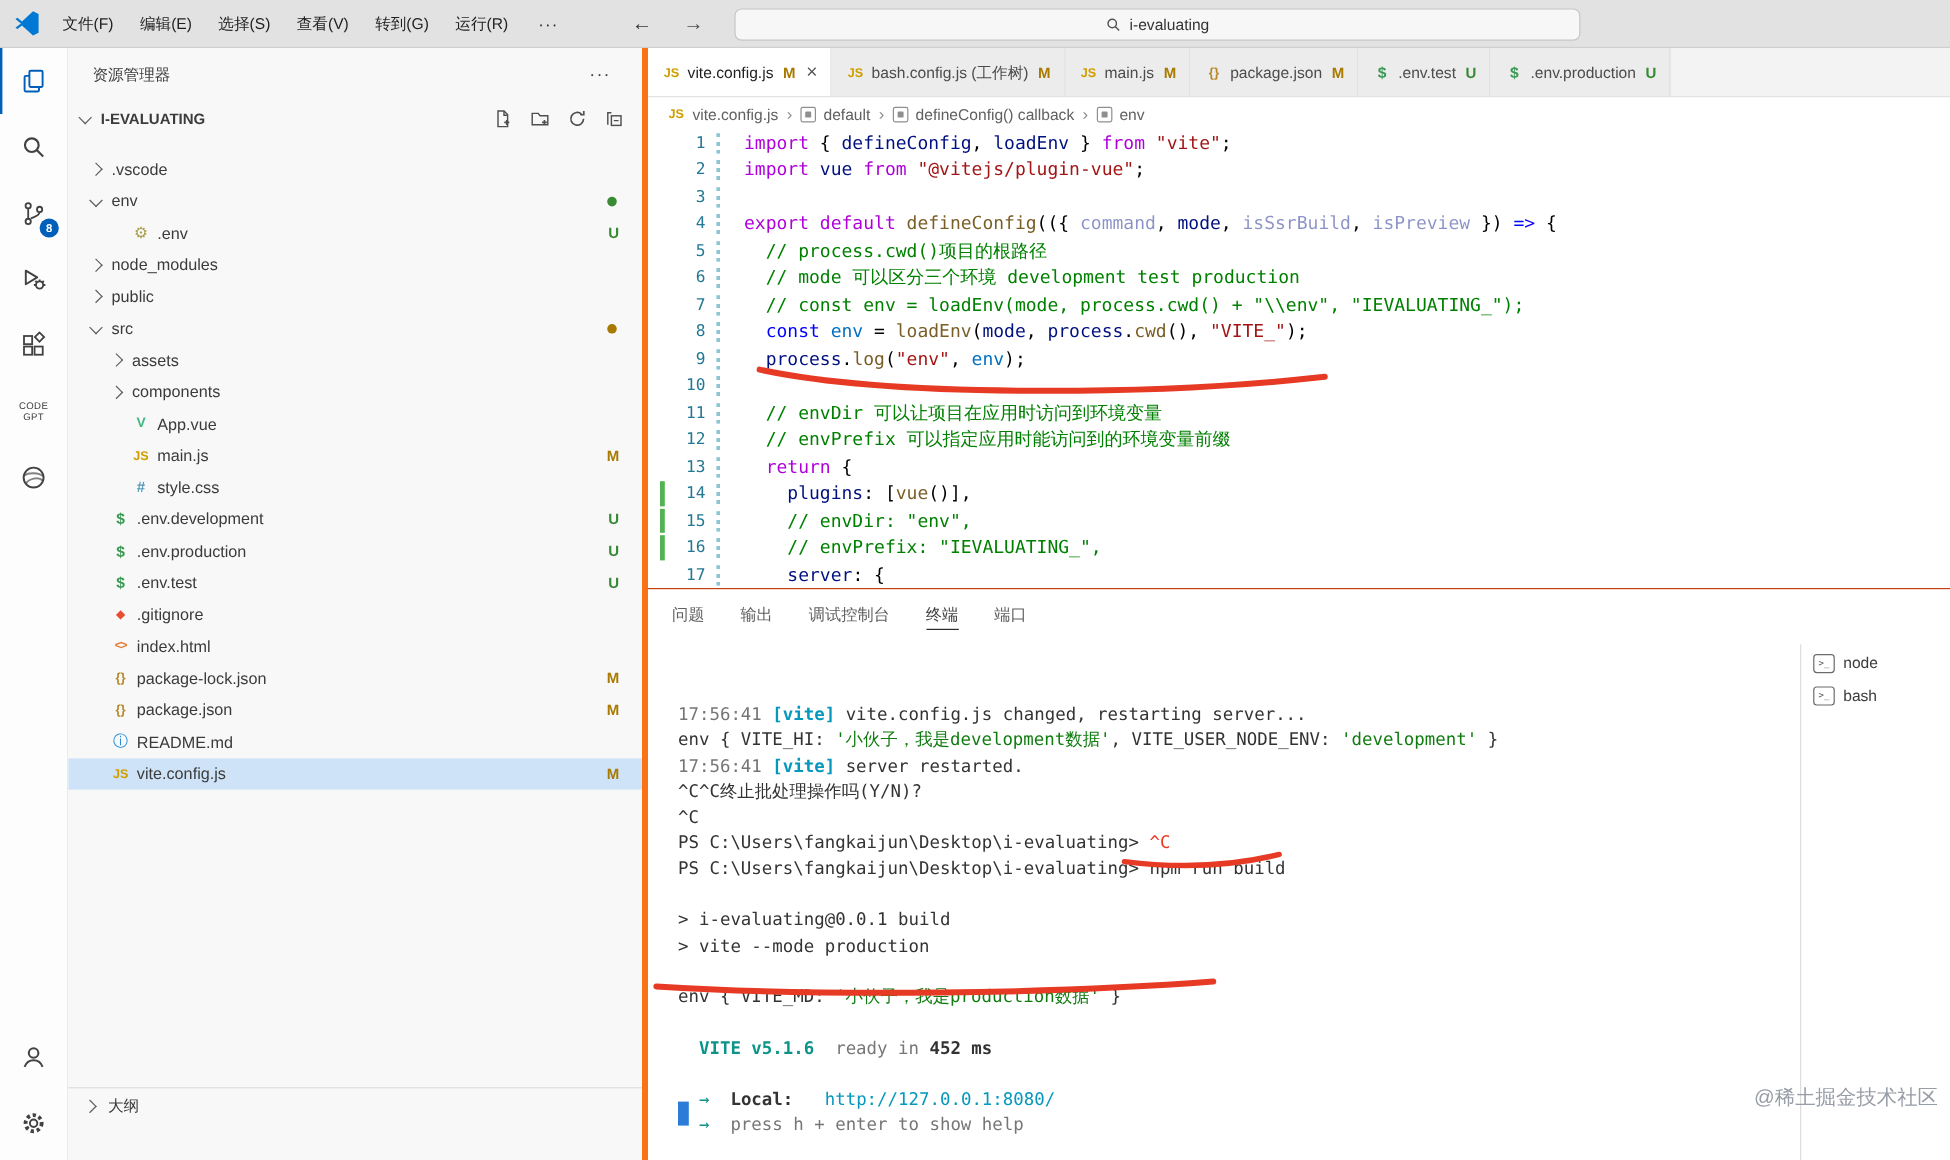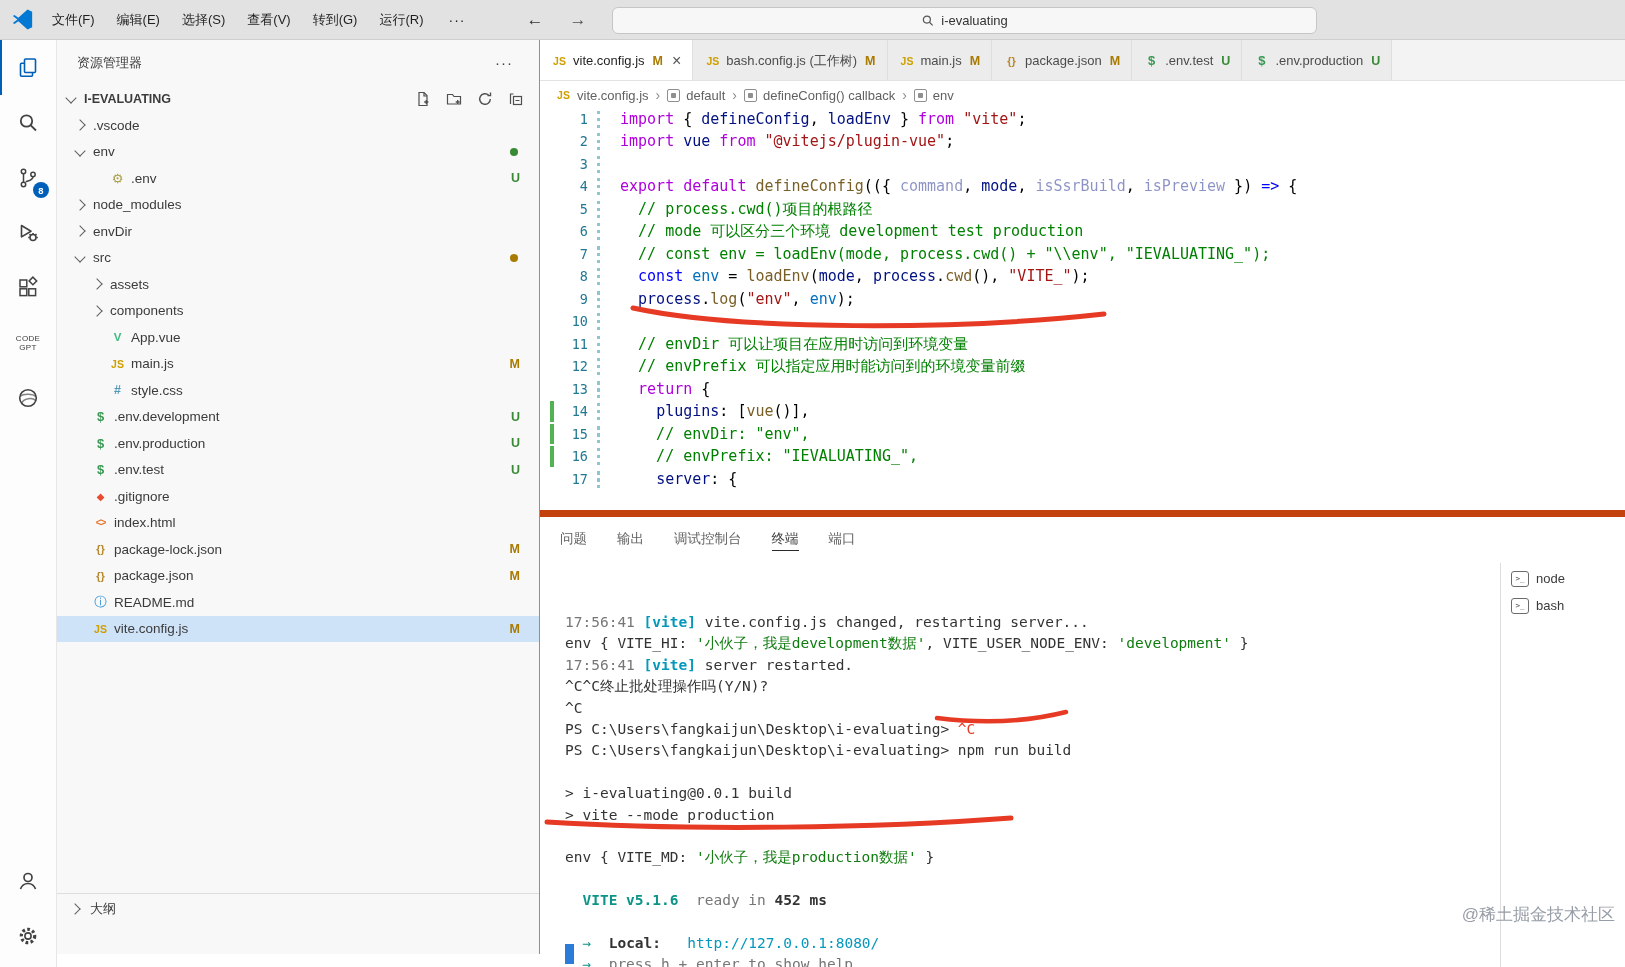--- a/index.html
+++ b/index.html
@@ -25,22 +25,22 @@
   #activitybar{position:absolute;left:0;top:40px;width:57px;bottom:0;background:#fdfdfd;
     border-right:1px solid #e6e6e6;display:flex;flex-direction:column;box-sizing:border-box;}
   .ab-item{height:55px;display:flex;align-items:center;justify-content:center;position:relative;color:#424242;}
   .ab-item.active{color:#005fb8;box-shadow:inset 2px 0 0 #005fb8;}
   .ab-ic svg{width:24px;height:24px;display:block;}
   .ab-badge{position:absolute;right:7px;bottom:7px;background:#005fb8;color:#fff;font-size:9.5px;
     width:16px;height:16px;border-radius:50%;display:flex;align-items:center;justify-content:center;font-weight:600;}
   .codegpt-label{width:38px;font-size:8px;font-weight:400;line-height:9px;text-align:center;color:#3b3b3b;letter-spacing:.3px;}
   #ab-bottom{margin-top:auto;margin-bottom:4px;}
   
-  #sidebar{position:absolute;left:57px;top:40px;width:483px;bottom:13px;background:#f8f8f8;
-    border-right:1px solid #f97316;box-sizing:border-box;}
+  #sidebar{position:absolute;left:57px;top:40px;width:483px;bottom:0;background:#f8f8f8;
+    border-right:5px solid #f97316;box-sizing:border-box;}
   #sb-title-row{height:45px;display:flex;align-items:center;padding-left:20px;font-size:13px;color:#3b3b3b;position:relative;}
   #sb-title-more{position:absolute;right:26px;font-size:15px;color:#444;letter-spacing:1px;}
   #sb-root-row{height:27px;display:flex;align-items:center;padding-left:10px;font-weight:700;font-size:12.5px;color:#3b3b3b;position:relative;}
   #sb-root-actions{position:absolute;right:12px;display:flex;gap:9px;}
   .sb-action{width:22px;height:22px;display:flex;align-items:center;justify-content:center;color:#4f4f4f;border-radius:4px;}
   .sb-action svg{width:16px;height:16px;}
   #tree{position:absolute;left:0;right:0;top:72px;}
   .trow{height:26.5px;display:flex;align-items:center;position:relative;font-size:13.5px;color:#3b3b3b;box-sizing:border-box;cursor:default;}
   .trow.selected{background:#cfe3f8;}
   .chev{width:7px;height:7px;display:inline-block;flex:none;margin-right:9px;
@@ -84,21 +84,21 @@
   #code{position:absolute;left:0;right:0;top:68px;height:382px;overflow:hidden;
     font-family:"DejaVu Sans Mono","Liberation Mono",monospace;font-size:15px;}
   .cline{height:22.47px;line-height:22.47px;position:relative;padding-left:80px;white-space:pre;}
   .cline::before{content:"";position:absolute;left:57px;top:3px;height:17px;width:3px;
     background:repeating-linear-gradient(180deg,rgba(27,140,170,.5) 0 3.5px,transparent 3.5px 7px);}
   .cline.added::after{content:"";position:absolute;left:10px;top:1px;bottom:1px;width:4px;background:#53b353;}
   .lnum{position:absolute;left:0;width:48px;text-align:right;color:#237893;font-size:13.5px;}
   .c-k{color:#AF00DB;} .c-s{color:#0000FF;} .c-v{color:#001080;} .c-vd{color:#001080;opacity:.45;}
   .c-cv{color:#0070C1;} .c-f{color:#795E26;} .c-str{color:#A31515;} .c-c{color:#008000;} .c-p{color:#000;}
   
-  #panel{position:absolute;left:0;right:0;top:450px;bottom:0;border-top:7px solid #c2410c;background:#fff;margin-top:20px;}
+  #panel{position:absolute;left:0;right:0;top:450px;bottom:0;border-top:1px solid #c2410c;background:#fff;}
   #paneltabs{height:46px;display:flex;align-items:center;padding-left:20px;gap:30px;}
   .ptab{font-size:13.5px;color:#616161;padding-bottom:2px;}
   .ptab.active{color:#404040;border-bottom:1.5px solid #2a2a2a;}
   #panelbody{position:absolute;left:0;right:0;top:46px;bottom:0;}
   #terminal{position:absolute;left:0;top:0;right:125px;bottom:0;padding:17px 0 0 25px;
     font-family:"DejaVu Sans Mono","Liberation Mono",monospace;font-size:14.5px;white-space:pre;
     color:#333;overflow:hidden;}
   .tline{height:21.4px;line-height:21.4px;}
   .t-d{color:#333;} .t-g{color:#767676;} .t-cy{color:#0598bc;} .t-gr{color:#107C10;}
   .t-vg{color:#0d9488;text-align:center;} .t-rd{color:var(--red,#e63a24);} .t-b{font-weight:700;}
@@ -254,42 +254,42 @@
         </span>
       <span class="sb-action">
           <svg viewBox="0 0 16 16" fill="none" stroke="currentColor" stroke-width="1.2">
             <rect x="5.5" y="5.5" width="8" height="8"></rect>
             <path d="M7.5 9.5h4M5.5 3H2.5v10"></path>
           </svg>
         </span>
     </span>
   </div>
   <div id="tree">
-      <div class="trow" style="padding-left: 19px;">
+      <div class="trow" style="padding-left: 19px; margin-top: 16px;">
         <span class="chev right"></span>
         <span class="tlabel">.vscode</span>
       </div>
       <div class="trow" style="padding-left: 19px;">
         <span class="chev down"></span>
         <span class="tlabel">env</span>
         <span class="gitdot" style="background: rgb(56, 138, 52);"></span>
       </div>
       <div class="trow" style="padding-left: 36px;">
         <span class="chev blank"></span>
         <span class="fic ic-gear">⚙</span>
         <span class="tlabel">.env</span>
         <span class="gitbadge bg-unt">U</span>
       </div>
       <div class="trow" style="padding-left: 19px;">
         <span class="chev right"></span>
         <span class="tlabel">node_modules</span>
       </div>
       <div class="trow" style="padding-left: 19px;">
         <span class="chev right"></span>
-        <span class="tlabel">envDir</span>
+        <span class="tlabel">public</span>
       </div>
       <div class="trow" style="padding-left: 19px;">
         <span class="chev down"></span>
         <span class="tlabel">src</span>
         <span class="gitdot" style="background: rgb(168, 122, 0);"></span>
       </div>
       <div class="trow" style="padding-left: 36px;">
         <span class="chev right"></span>
         <span class="tlabel">assets</span>
       </div>

